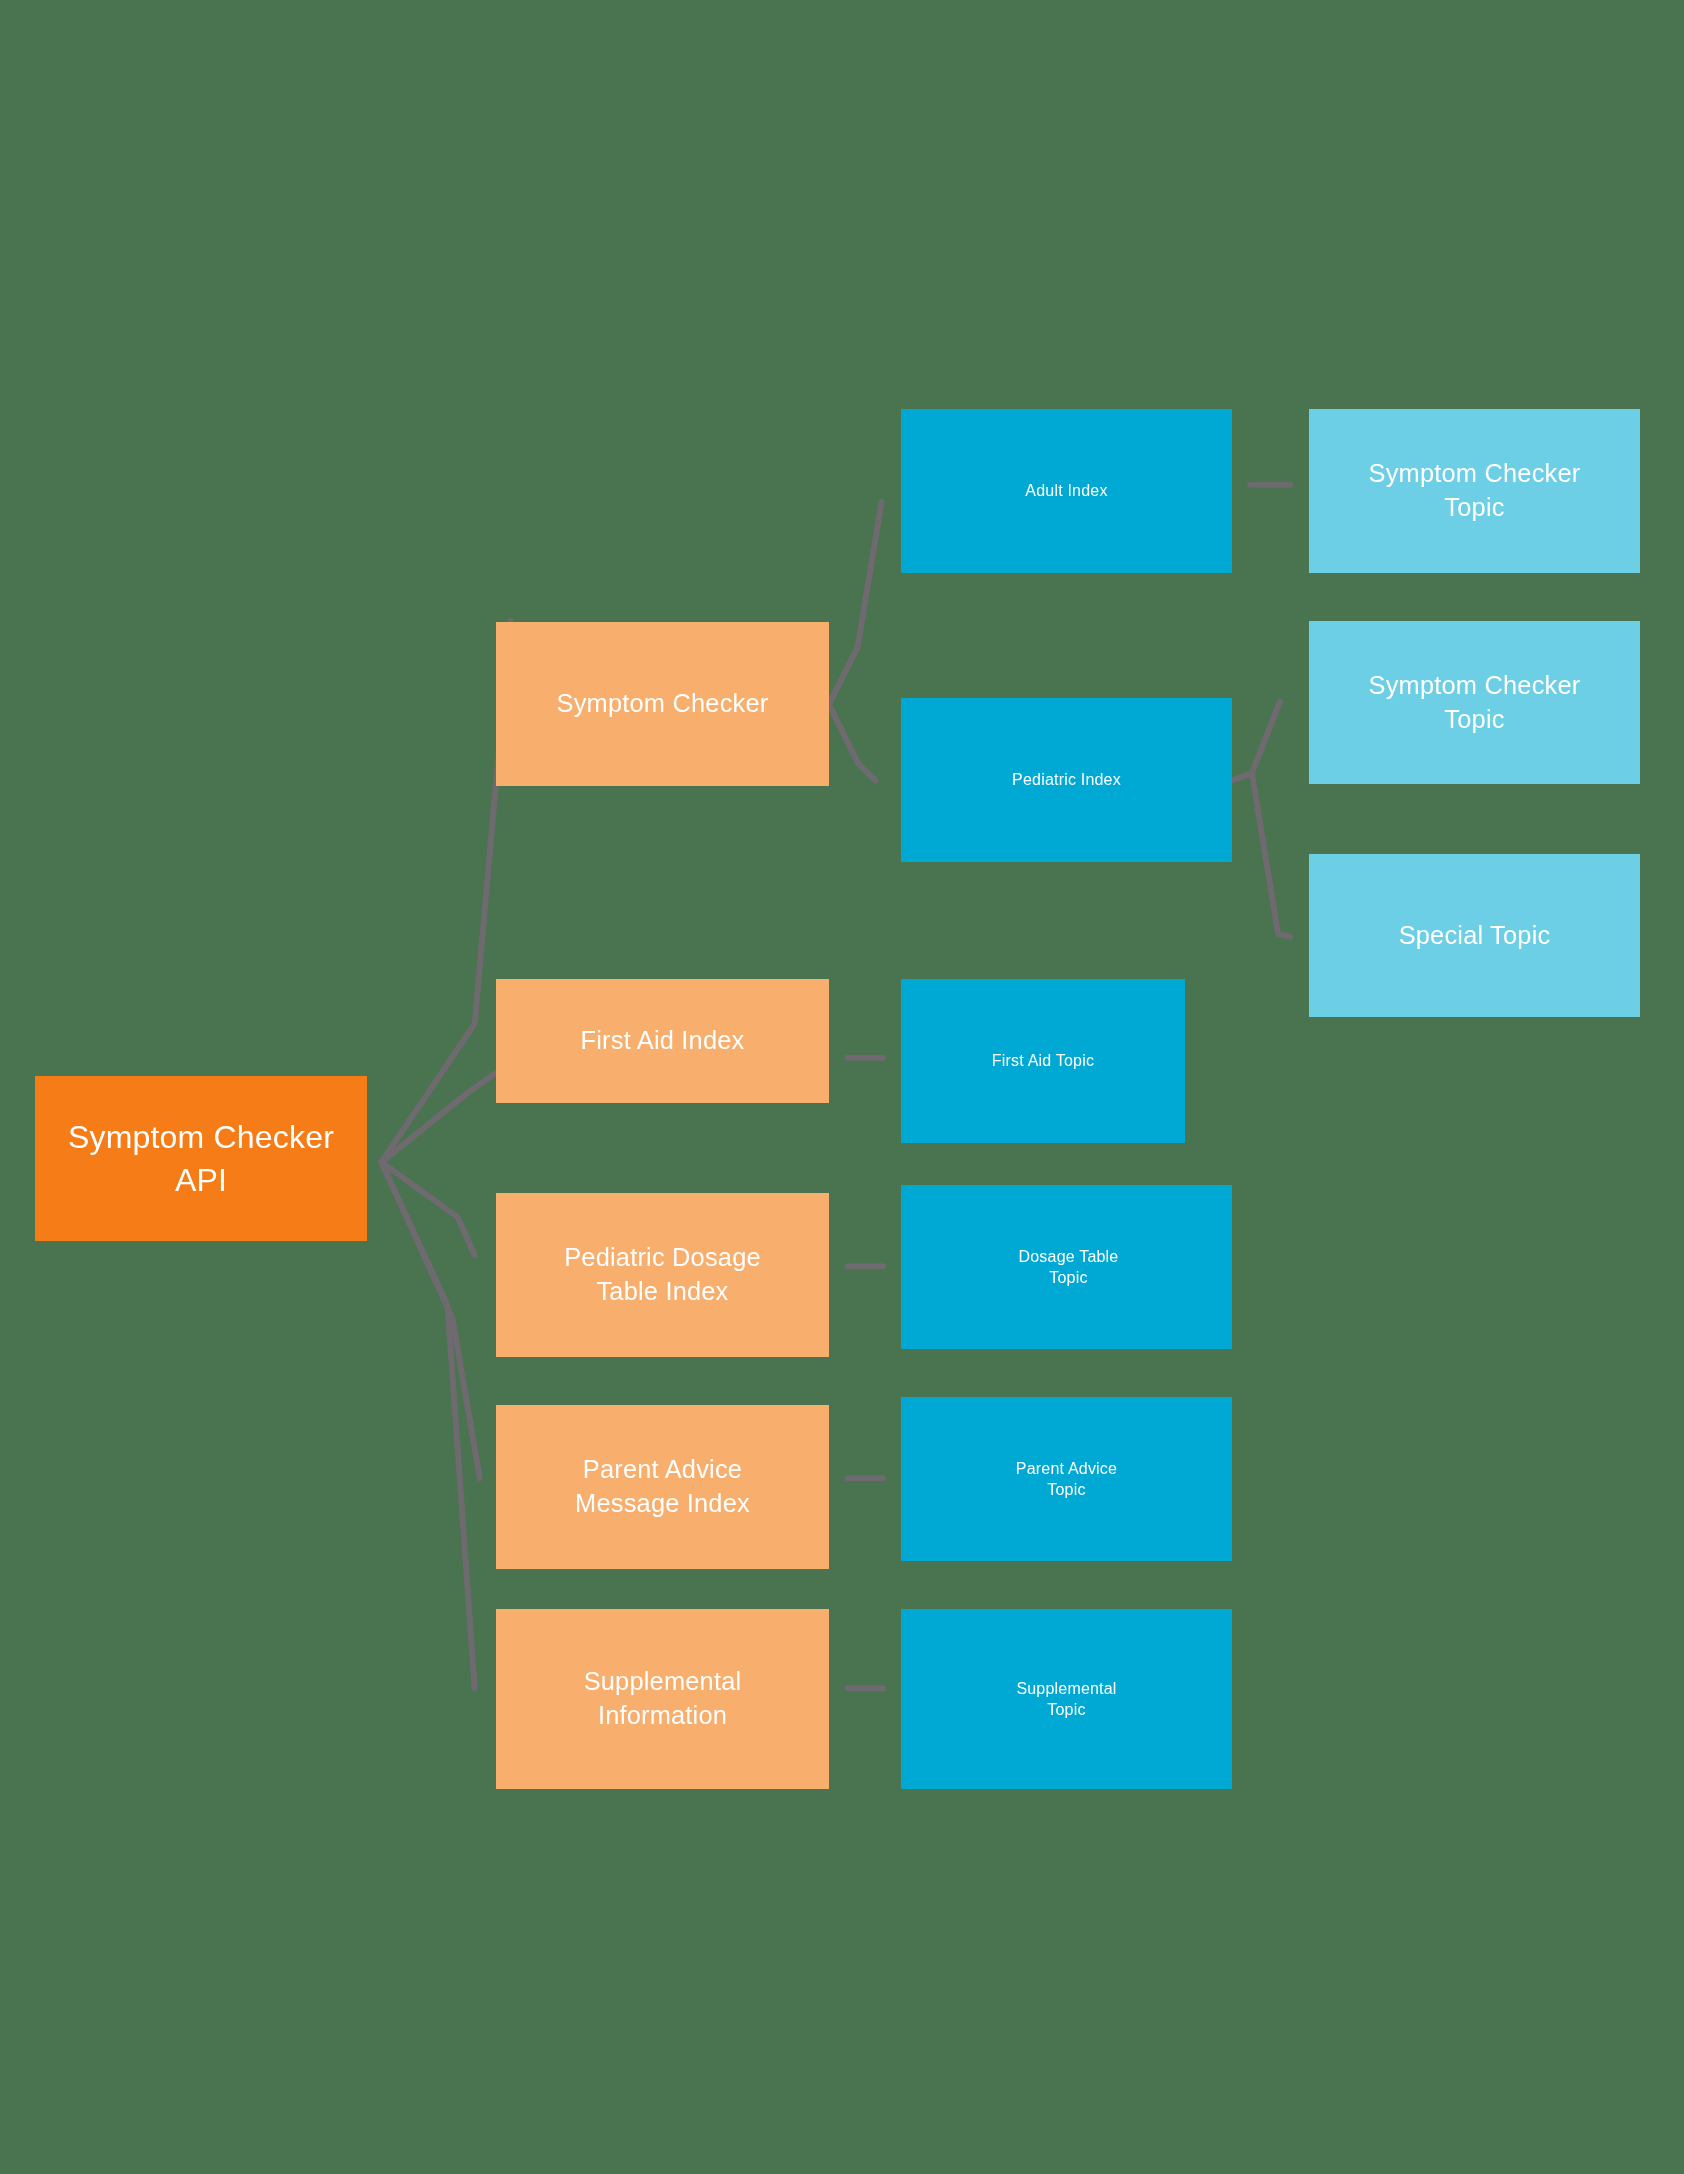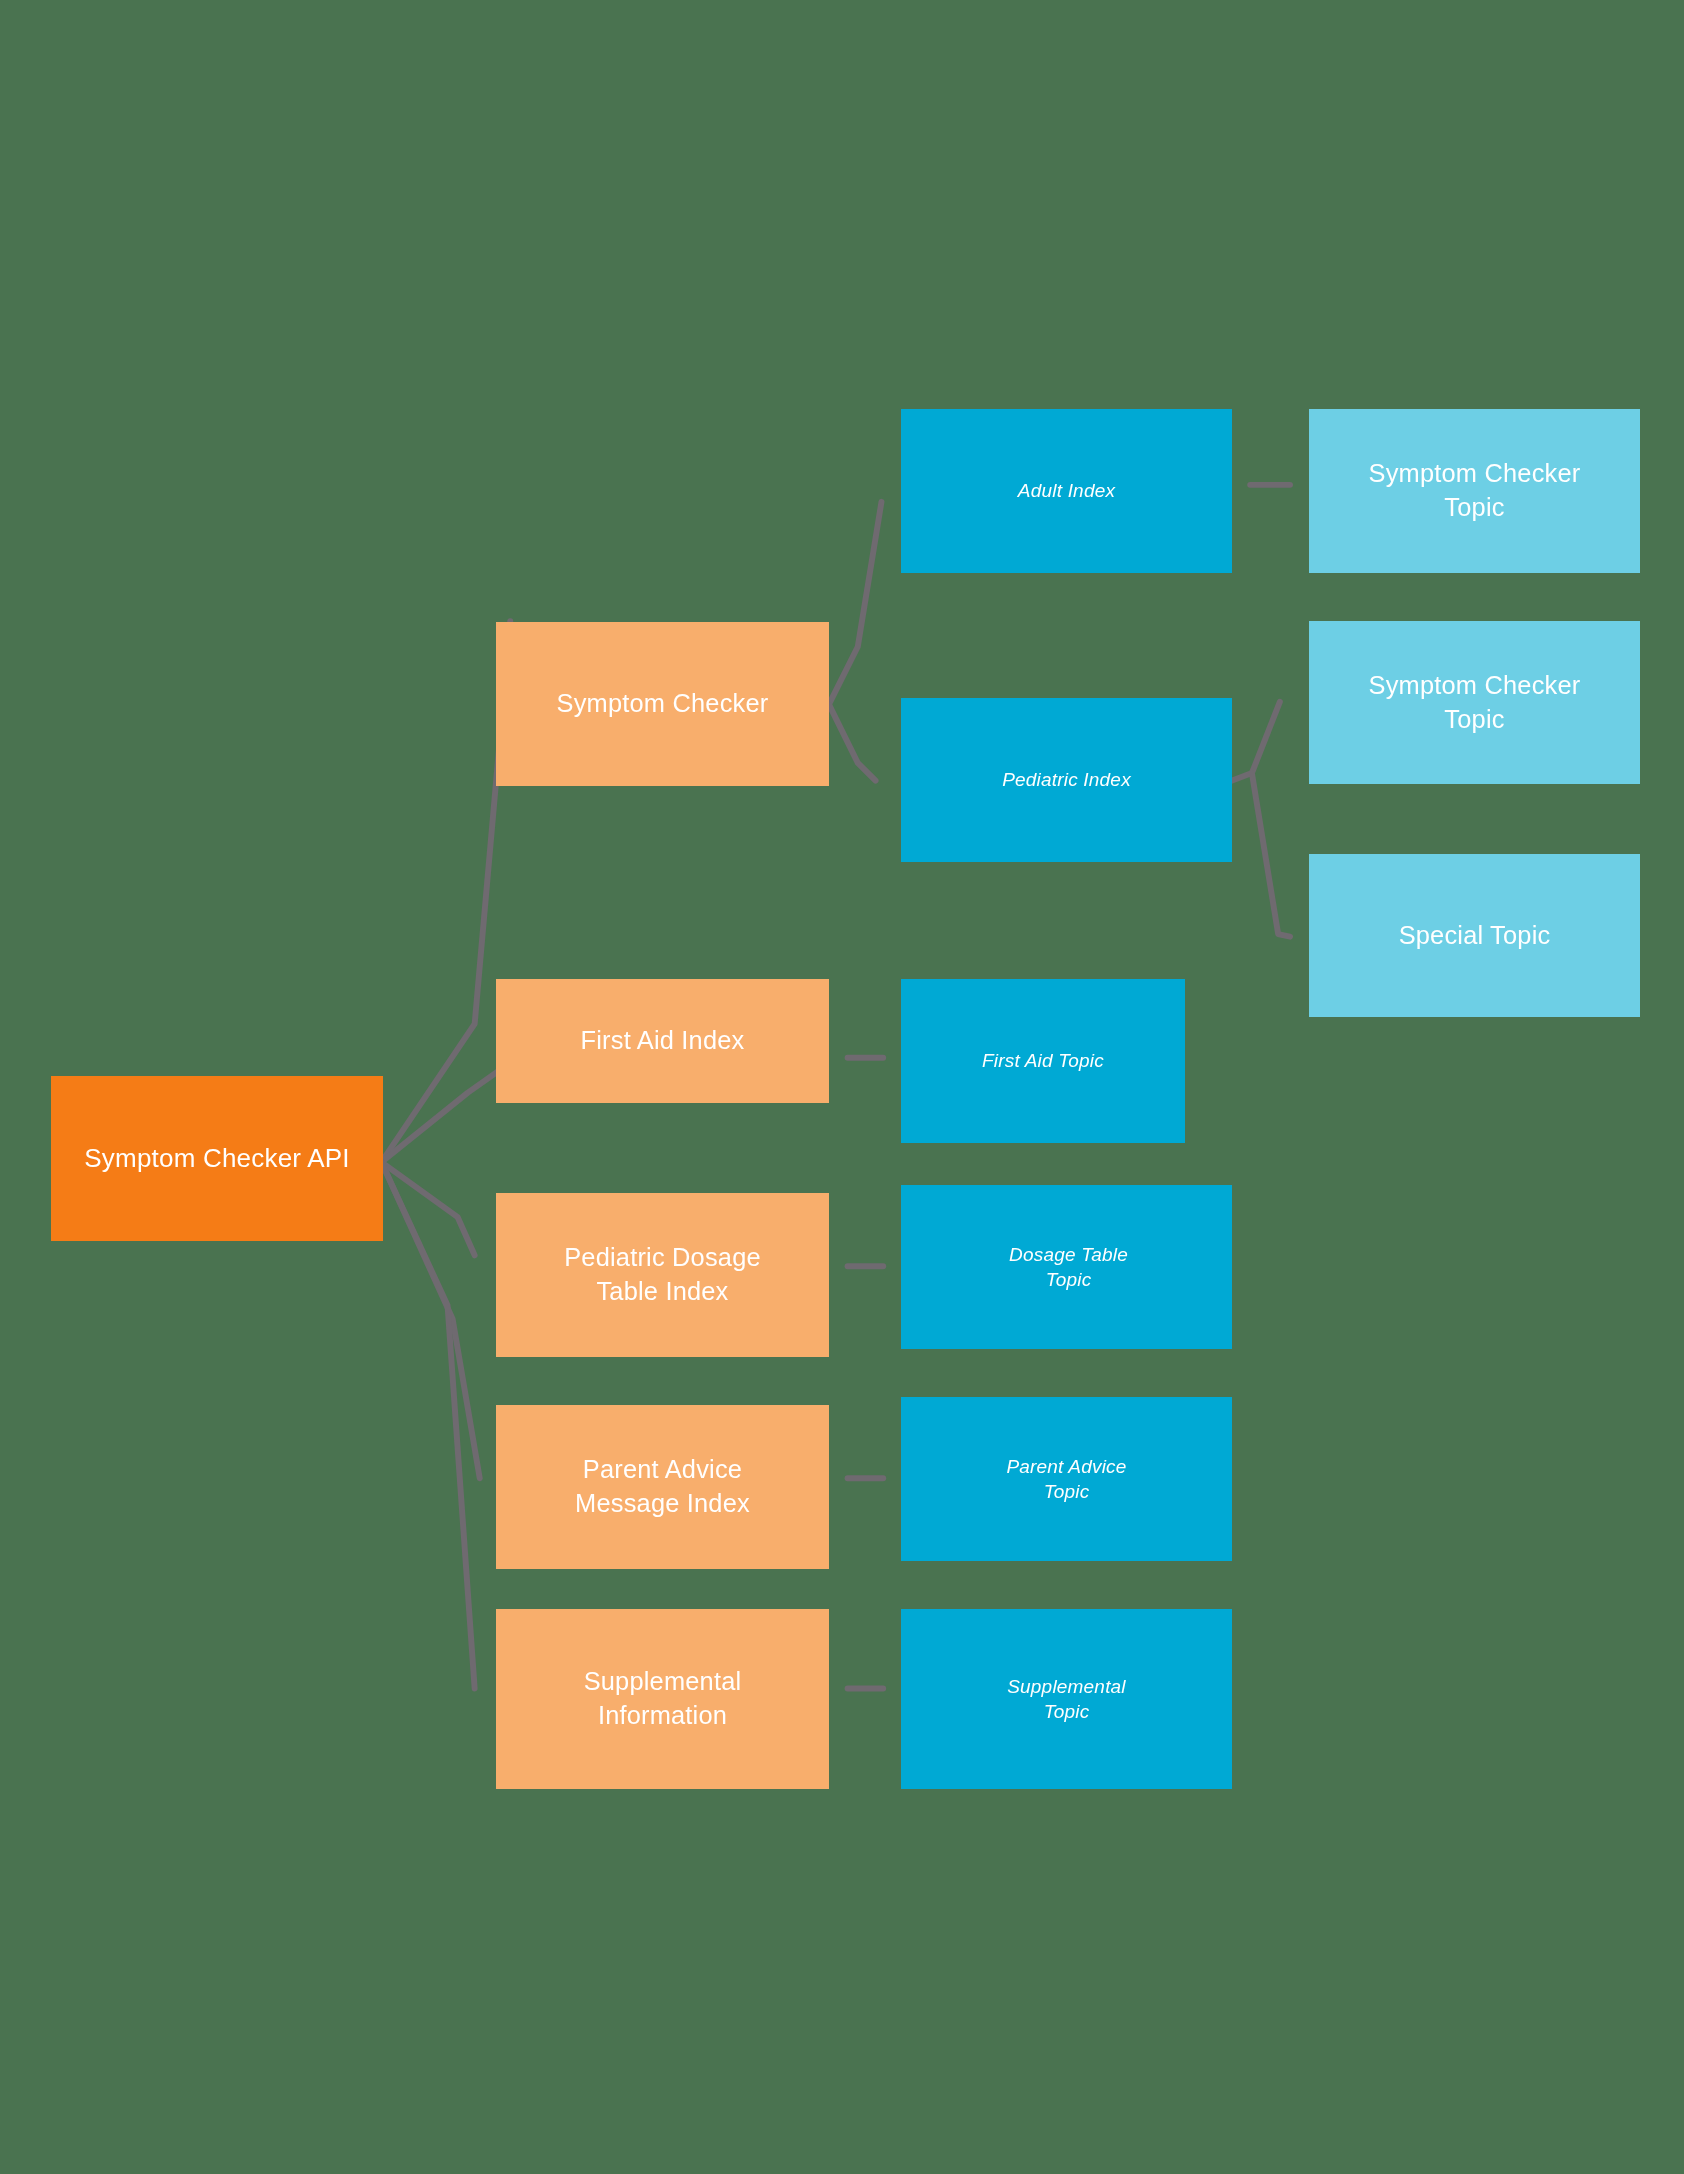--- a/index.html
+++ b/index.html
@@ -31,31 +31,29 @@
     color: #ffffff;
     font-weight: 400;
     line-height: 1.32;
     letter-spacing: 0.2px;
     box-sizing: border-box;
     padding: 5.1px 12px;
     white-space: pre-line;
   }
   .node.root {
     background: #F57C16;
-    font-size: 26px;
-    margin-left: 16px;
+    font-size: 32px;
   }
   .node.level1 {
     background: #F8AE6C;
     font-size: 25.4px;
   }
   .node.level2 {
     background: #00A9D4;
-    font-size: 19px;
-    font-style: italic;
+    font-size: 16px;
   }
   .node.level3 {
     background: #6DCFE5;
     font-size: 25.4px;
   }
 </style>
 </head>
 <body>
 
 <div id="canvas" style="background: rgb(74, 115, 80);">

